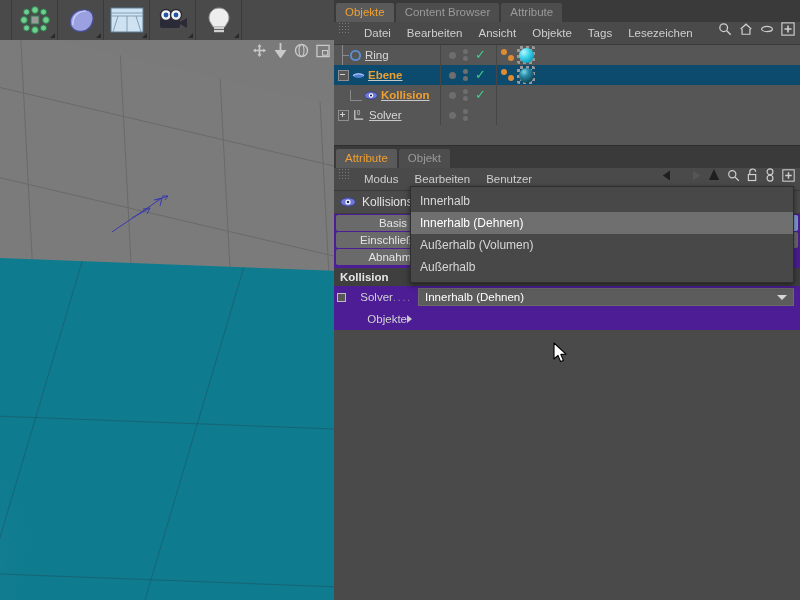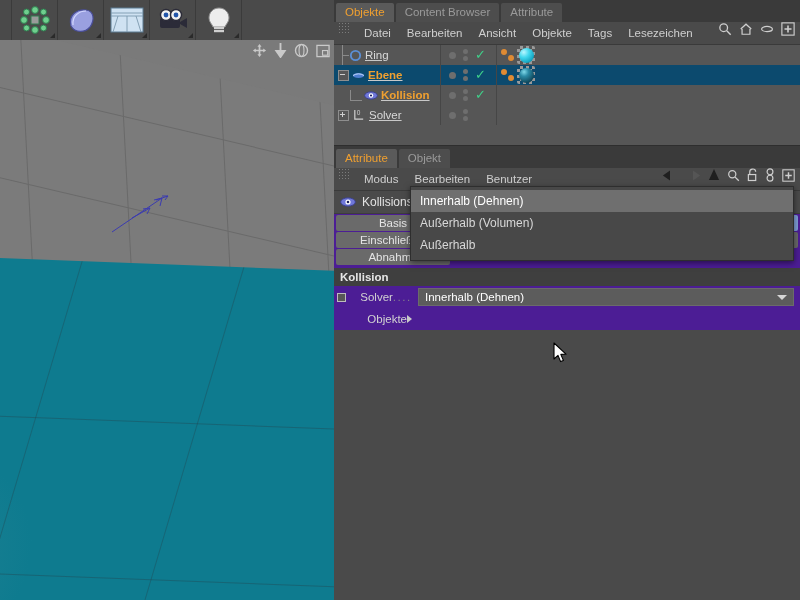--- a/index.html
+++ b/index.html
@@ -450,20 +450,21 @@
       </div>
 
       <div class="prow">
         <div class="plabel">
           <span>Objekte</span>
           <span class="tri"></span>
         </div>
       </div>
 
       <div class="popup">
+        <div class="popitem">Innerhalb</div>
         <div class="popitem hl">Innerhalb (Dehnen)</div>
         <div class="popitem">Außerhalb (Volumen)</div>
         <div class="popitem">Außerhalb</div>
       </div>
 
     </div>
   </div>
 
   <svg class="cursor" style="left:553px;top:342px" width="16" height="22" viewBox="0 0 16 22">
     <path d="M1 1 L1 17 L5 13.4 L7.6 19.6 L10.4 18.4 L7.8 12.4 L13 12.2 Z" fill="#ffffff" stroke="#000000" stroke-width="1.1" stroke-linejoin="round"></path>

